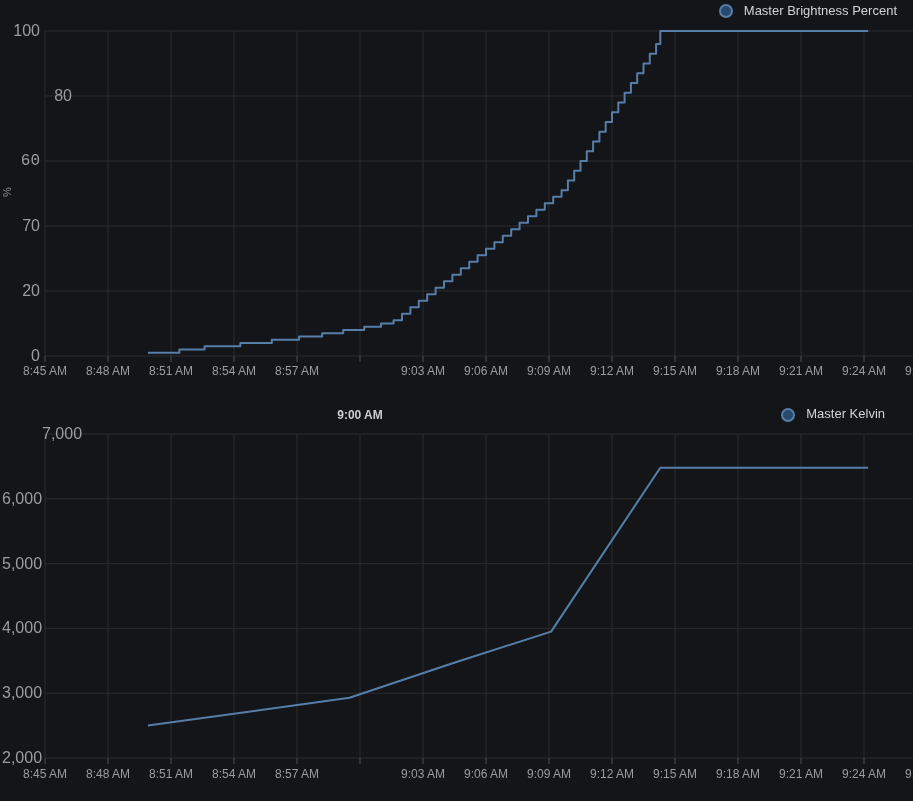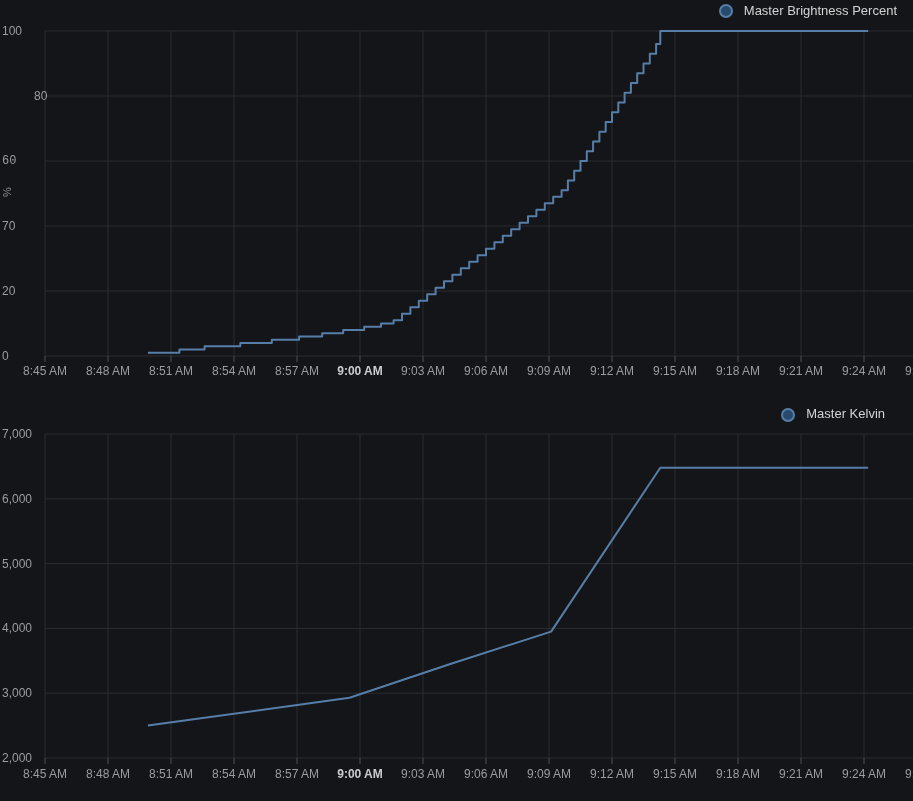--- a/index.html
+++ b/index.html
@@ -14,28 +14,28 @@
   .legend{
     position:absolute;display:flex;align-items:center;gap:11px;
     color:#d2d3d5;font-size:13px;line-height:17px;cursor:default;
   }
   .marker{
     width:14px;height:14px;border-radius:50%;
     background:#274a6e;border:2px solid #567ea9;box-sizing:border-box;
     flex:0 0 auto;
   }
   .y-tick-label{
-    position:absolute;width:38px;
-    color:#9a9ca0;font-size:12px;line-height:16px;white-space:nowrap;
+    position:absolute;width:38px;text-align:right;
+    color:#9a9ca0;font-size:16px;line-height:16px;white-space:nowrap;
   }
   .x-tick-label{
     position:absolute;transform:translateX(-50%);
     color:#9a9ca0;font-size:12px;line-height:16px;white-space:nowrap;
   }
-  .x-tick-label.bold{color:#cbccce;font-weight:700;}
+  .x-tick-label.bold{color:#cbccce;font-weight:700;margin-top:44px;}
   .unit-label{
     position:absolute;left:0px;top:186px;width:14px;
     color:#8f9194;font-size:11px;
     transform:rotate(-90deg);transform-origin:center;
     text-align:center;
   }
 </style>
 </head>
 <body style="background: rgb(20, 21, 24);">
 
@@ -146,21 +146,21 @@
       <div class="x-tick-label" style="left: 675px; top: 363px;">9:15 AM</div>
       <div class="x-tick-label" style="left: 738px; top: 363px;">9:18 AM</div>
       <div class="x-tick-label" style="left: 801px; top: 363px;">9:21 AM</div>
       <div class="x-tick-label" style="left: 864px; top: 363px;">9:24 AM</div>
       <div class="x-tick-label" style="left: 927px; top: 363px;">9:27 AM</div>
       <div class="y-tick-label" style="right: 873px; top: 750px;">2,000</div>
       <div class="y-tick-label" style="right: 873px; top: 685.2px;">3,000</div>
       <div class="y-tick-label" style="right: 873px; top: 620.4px;">4,000</div>
       <div class="y-tick-label" style="right: 873px; top: 555.6px;">5,000</div>
       <div class="y-tick-label" style="right: 873px; top: 490.8px;">6,000</div>
-      <div class="y-tick-label" style="right: 873px; top: 426px;">7,000</div>
+      <div class="y-tick-label" style="right: 833px; top: 426px;">7,000</div>
       <div class="x-tick-label" style="left: 45px; top: 766px;">8:45 AM</div>
       <div class="x-tick-label" style="left: 108px; top: 766px;">8:48 AM</div>
       <div class="x-tick-label" style="left: 171px; top: 766px;">8:51 AM</div>
       <div class="x-tick-label" style="left: 234px; top: 766px;">8:54 AM</div>
       <div class="x-tick-label" style="left: 297px; top: 766px;">8:57 AM</div>
       <div class="x-tick-label bold" style="left: 360px; top: 766px;">9:00 AM</div>
       <div class="x-tick-label" style="left: 423px; top: 766px;">9:03 AM</div>
       <div class="x-tick-label" style="left: 486px; top: 766px;">9:06 AM</div>
       <div class="x-tick-label" style="left: 549px; top: 766px;">9:09 AM</div>
       <div class="x-tick-label" style="left: 612px; top: 766px;">9:12 AM</div>

